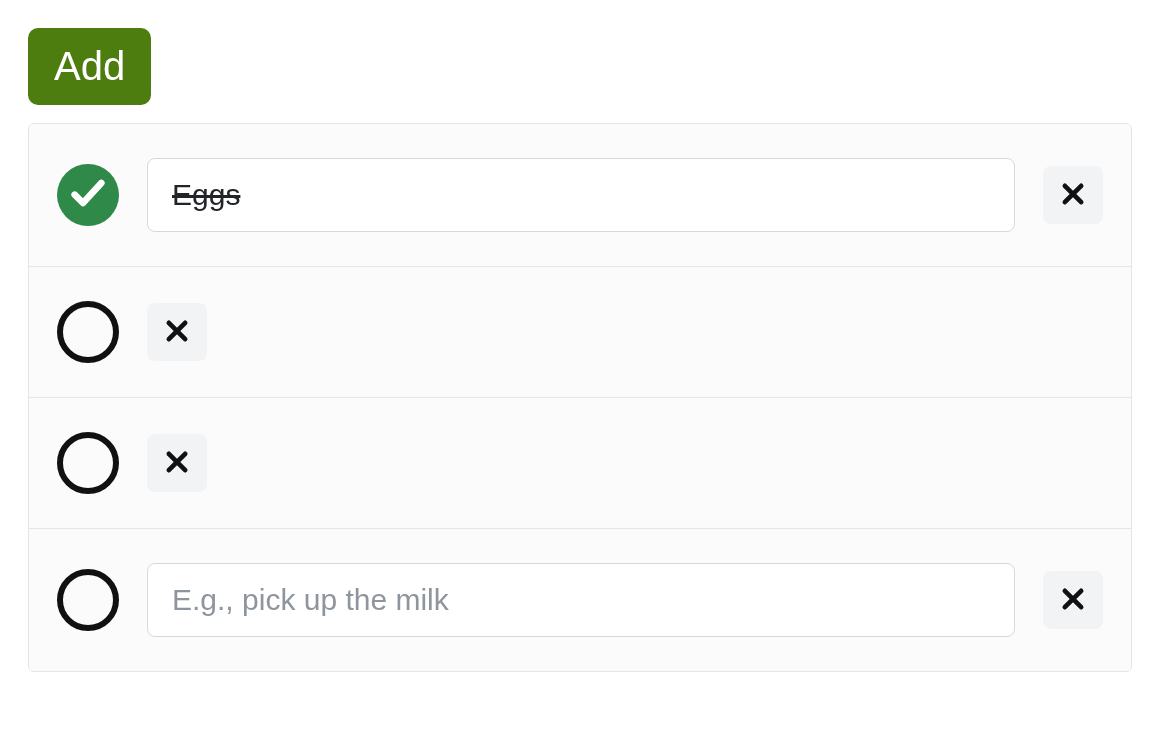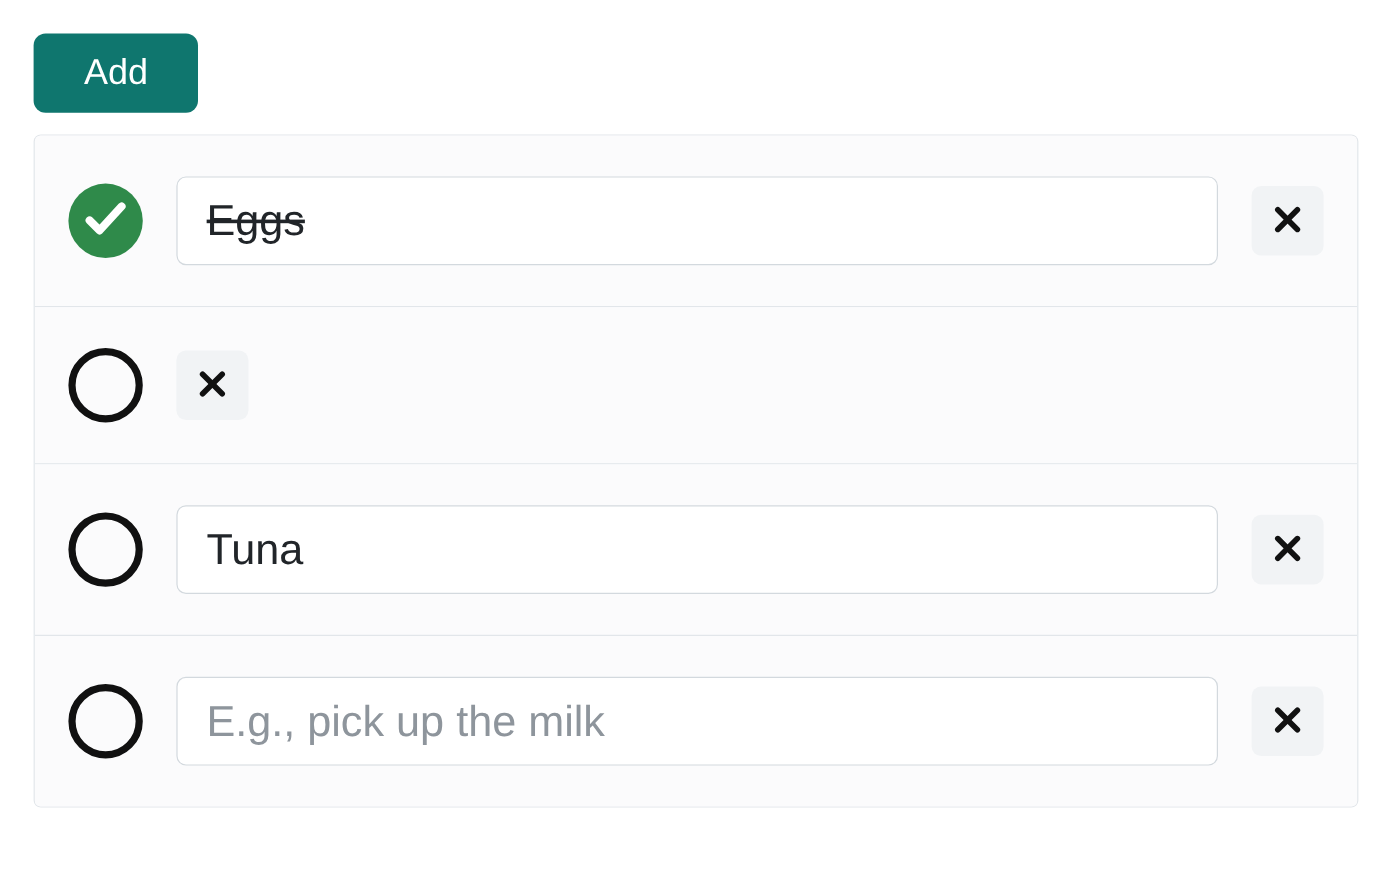--- a/index.html
+++ b/index.html
@@ -2,26 +2,26 @@
 <html><head>
   <meta charset="utf-8">
   <style>
     * { box-sizing: border-box; margin: 0; padding: 0; }
     body {
       font-family: -apple-system, BlinkMacSystemFont, "Segoe UI", Roboto, "Helvetica Neue", Arial, sans-serif;
       background: #fff;
       padding: 28px;
     }
     .add-btn {
-      background: #0f766e;
+      background: #4d7c0f;
       color: #fff;
       border: none;
       border-radius: 10px;
-      padding: 16px 42px;
-      font-size: 30px;
+      padding: 16px 26px;
+      font-size: 40px;
       font-weight: 400;
       cursor: pointer;
       margin-bottom: 18px;
     }
     .list-container {
       border: 1px solid #e2e6ea;
       border-radius: 6px;
       background: #fff;
       overflow: hidden;
     }
@@ -55,21 +55,21 @@
     .checkbox.checked svg {
       width: 40px;
       height: 40px;
     }
     .text-input {
       flex: 1;
       height: 74px;
       border: 1px solid #d3d9de;
       border-radius: 8px;
       background: #fff;
-      font-size: 36px;
+      font-size: 30px;
       padding: 18px 24px;
       color: #212529;
       outline: none;
     }
     .text-input::placeholder { color: #8e959c; }
     .text-input.completed { text-decoration: line-through; }
     .remove-btn {
       width: 60px;
       height: 58px;
       background: #f1f3f5;
@@ -121,21 +121,20 @@
         <svg viewBox="0 0 24 24" fill="none" stroke="#111" stroke-width="4" stroke-linecap="round">
             <line x1="5" y1="5" x2="19" y2="19"></line>
             <line x1="19" y1="5" x2="5" y2="19"></line>
           </svg>
       </span>
     </button>
   </div>
 
   <div class="list-row">
     <div class="checkbox unchecked"></div>
-    <input class="text-input" type="text" value="Tuna" placeholder="E.g., pick up the milk" style="">
     <button class="remove-btn">
       <span>
         <svg viewBox="0 0 24 24" fill="none" stroke="#111" stroke-width="4" stroke-linecap="round">
             <line x1="5" y1="5" x2="19" y2="19"></line>
             <line x1="19" y1="5" x2="5" y2="19"></line>
           </svg>
       </span>
     </button>
   </div>
 

